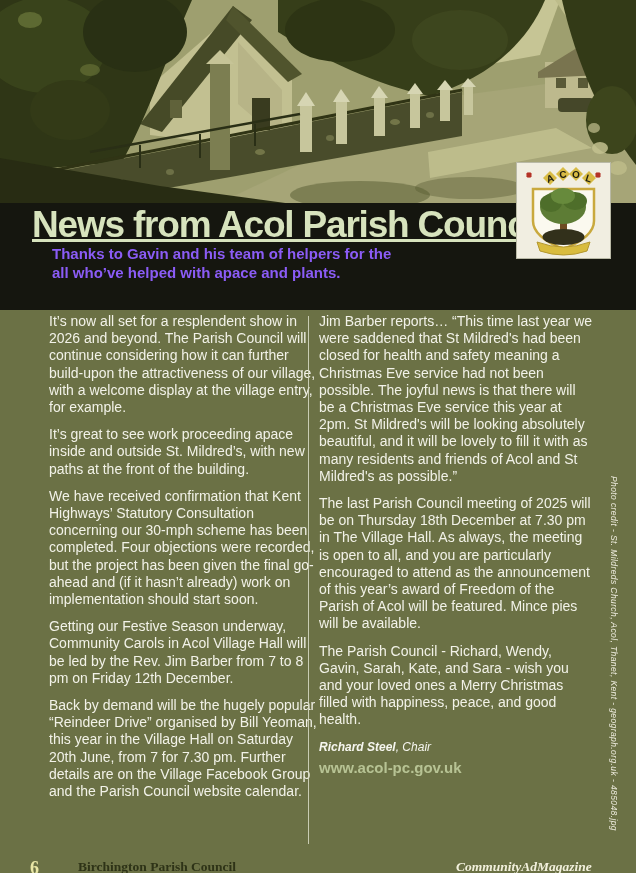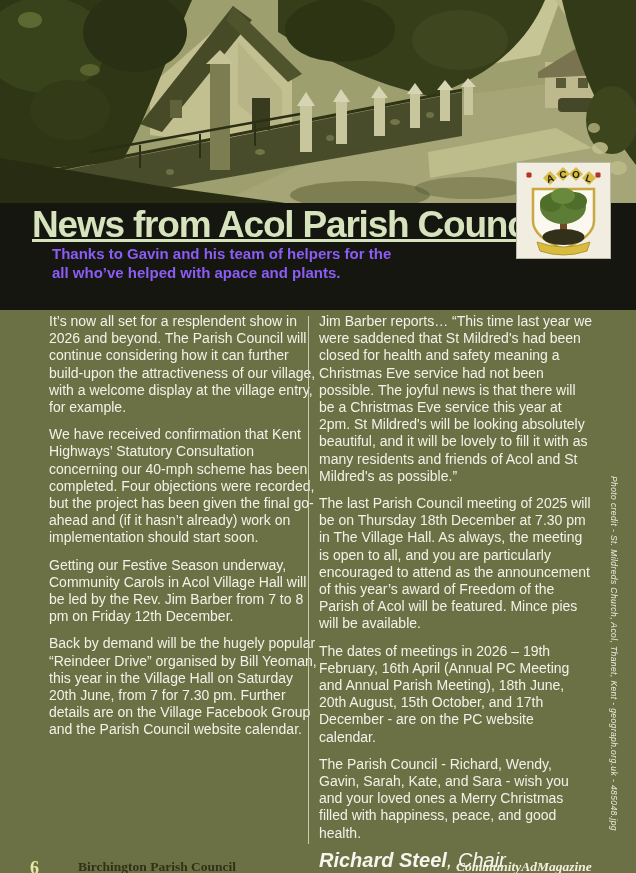--- a/index.html
+++ b/index.html
@@ -35,21 +35,21 @@
   }
   
   .col{position:absolute;top:313px;font-size:14px;line-height:17.2px;color:#f2f2e8;}
   .col-left{left:33px;width:272px;margin-left:16px;}
   .col-right{left:319px;width:274px;}
   .col p{margin:0 0 10px 0;}
   .divider{
     position:absolute;left:308px;top:316px;width:1px;height:528px;
     background:#d9dcc7;opacity:.85;
   }
-  .sig{margin-top:3px;font-size:20px;color:#f6f6ef;}
+  .sig{margin-top:3px;font-size:12px;color:#f6f6ef;}
   .sig .name{font-weight:bold;font-style:italic;}
   .sig .role{font-style:italic;}
   .website{margin-top:3px;font-size:15px;font-weight:bold;color:#b7c394;}
   
   .photo-credit{
     position:absolute;left:609px;top:476px;height:392px;
     writing-mode:vertical-rl;
     font-size:8.5px;font-style:italic;color:#edebdd;
     letter-spacing:.4px;white-space:nowrap;
   }
@@ -196,31 +196,31 @@
       <ellipse cx="46" cy="33" rx="12" ry="8" fill="#678a3c"></ellipse>
 
       <ellipse cx="46.5" cy="74" rx="21" ry="8" fill="#32301b"></ellipse>
 
       <path d="M20,79 Q46.5,89 73,79 L70,88 Q46.5,96 23,88 Z" fill="#d9bc3e" stroke="#b3972e" stroke-width="1"></path>
     </svg>
   </div>
 
   <div class="col col-left">
     <p>It’s now all set for a resplendent show in 2026 and beyond. The Parish Council will continue considering how it can further build-upon the attractiveness of our village, with a welcome display at the village entry, for example.</p>
-    <p>We have received confirmation that Kent Highways’ Statutory Consultation concerning our 40-mph scheme has been completed. Four objections were recorded, but the project has been given the final go-ahead and (if it hasn’t already) work on implementation should start soon.</p>
+    <p>It’s great to see work proceeding apace inside and outside St. Mildred’s, with new paths at the front of the building.</p>
+    <p>We have received confirmation that Kent Highways’ Statutory Consultation concerning our 30-mph scheme has been completed. Four objections were recorded, but the project has been given the final go-ahead and (if it hasn’t already) work on implementation should start soon.</p>
     <p>Getting our Festive Season underway, Community Carols in Acol Village Hall will be led by the Rev. Jim Barber from 7 to 8 pm on Friday 12th December.</p>
     <p>Back by demand will be the hugely popular “Reindeer Drive” organised by Bill Yeoman, this year in the Village Hall on Saturday 20th June, from 7 for 7.30 pm. Further details are on the Village Facebook Group and the Parish Council website calendar.</p>
   </div>
 
   <div class="divider"></div>
 
   <div class="col col-right">
     <p>Jim Barber reports… “This time last year we were saddened that St Mildred's had been closed for health and safety meaning a Christmas Eve service had not been possible. The joyful news is that there will be a Christmas Eve service this year at 2pm. St Mildred's will be looking absolutely beautiful, and it will be lovely to fill it with as many residents and friends of Acol and St Mildred's as possible.”</p>
     <p>The last Parish Council meeting of 2025 will be on Thursday 18th December at 7.30 pm in The Village Hall. As always, the meeting is open to all, and you are particularly encouraged to attend as the announcement of this year’s award of Freedom of the Parish of Acol will be featured. Mince pies will be available.</p>
-    <p>The dates of meetings in 2026 – 19th February, 16th April (Annual PC Meeting and Annual Parish Meeting), 18th June, 20th August, 15th October, and 17th December - are on the PC website calendar.</p>
     <p>The Parish Council - Richard, Wendy, Gavin, Sarah, Kate, and Sara - wish you and your loved ones a Merry Christmas filled with happiness, peace, and good health.</p>
     <div class="sig">
       <span class="name">Richard Steel</span><span class="role">, Chair</span>
     </div>
     <div class="website">www.acol-pc.gov.uk</div>
   </div>
 
   <div class="photo-credit">Photo credit - St. Mildreds Church, Acol, Thanet, Kent - geograph.org.uk - 485048.jpg</div>
 
   <div class="footer-pagenum">6</div>

